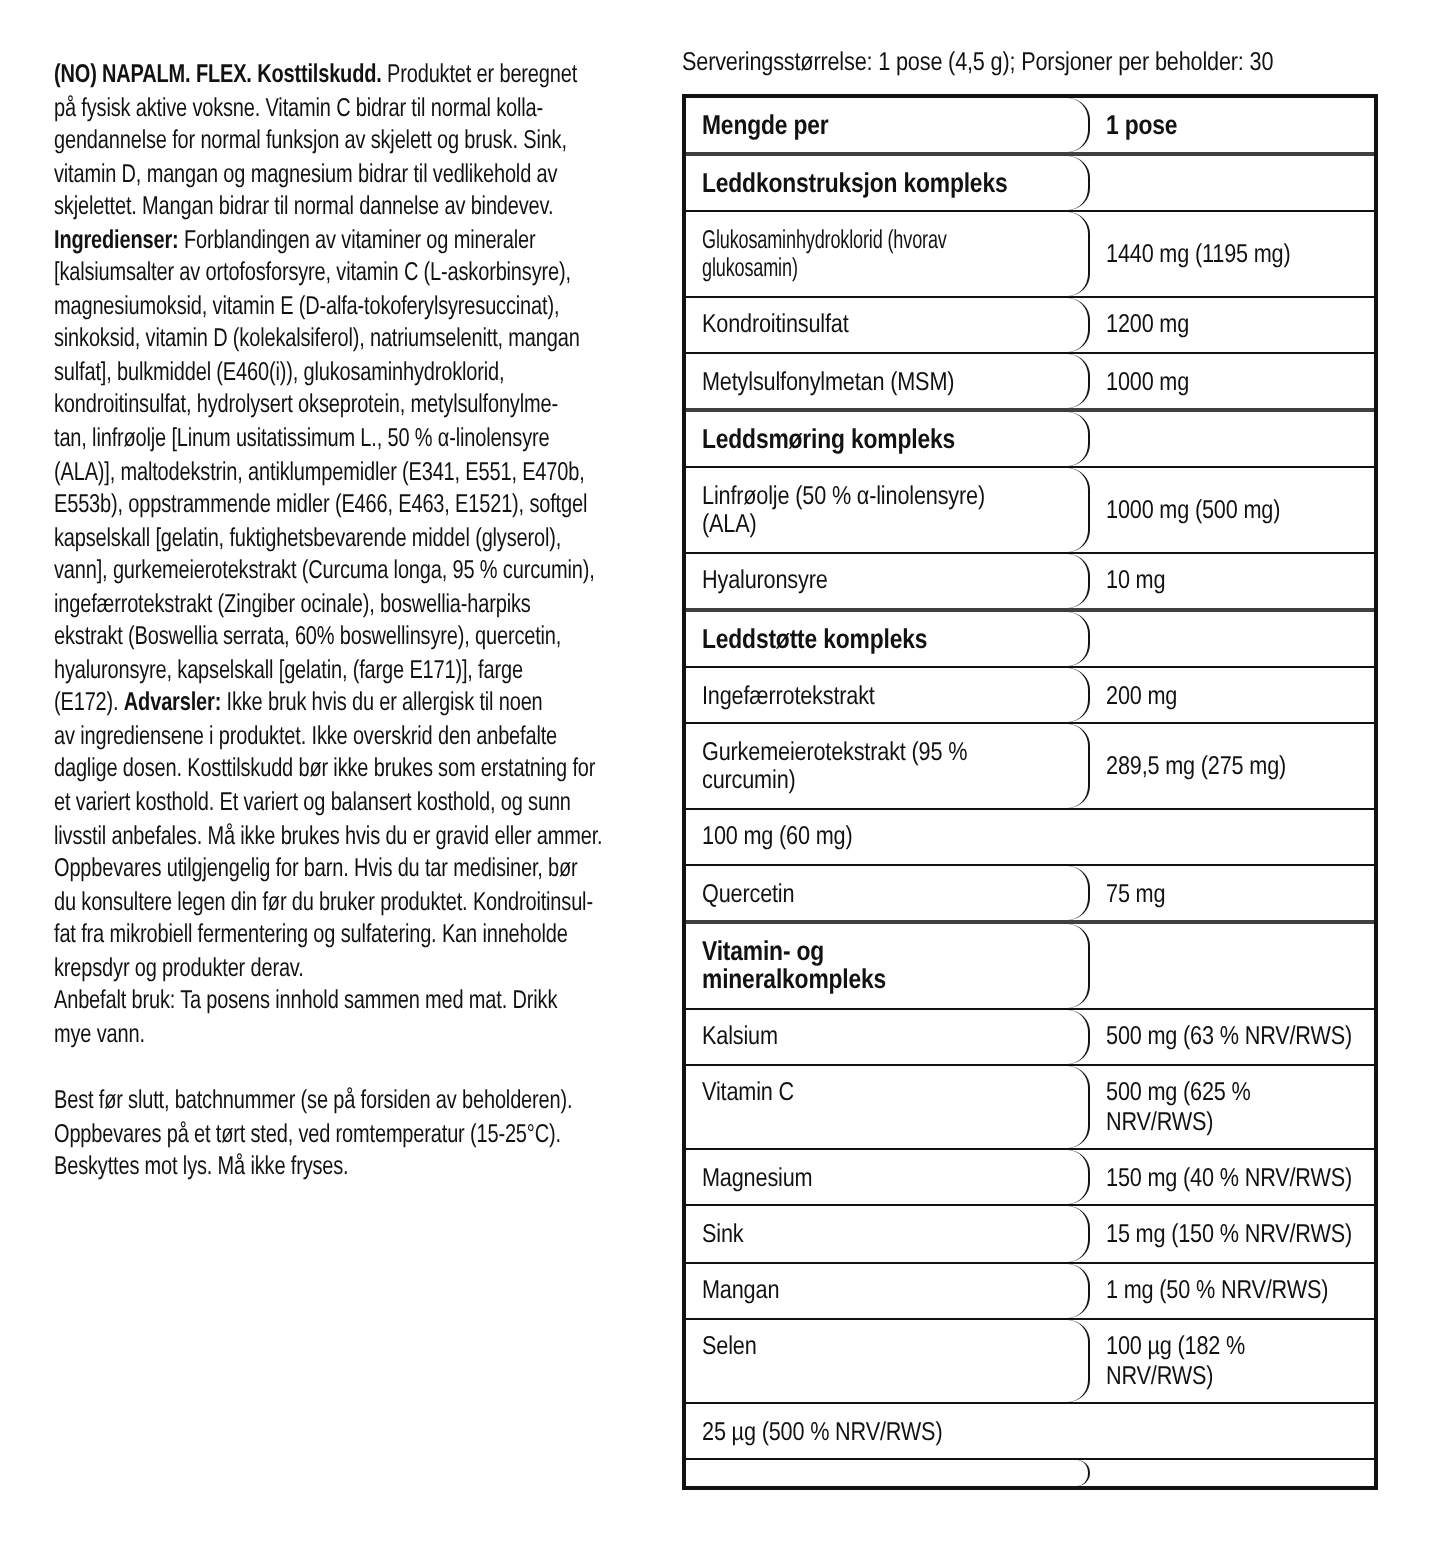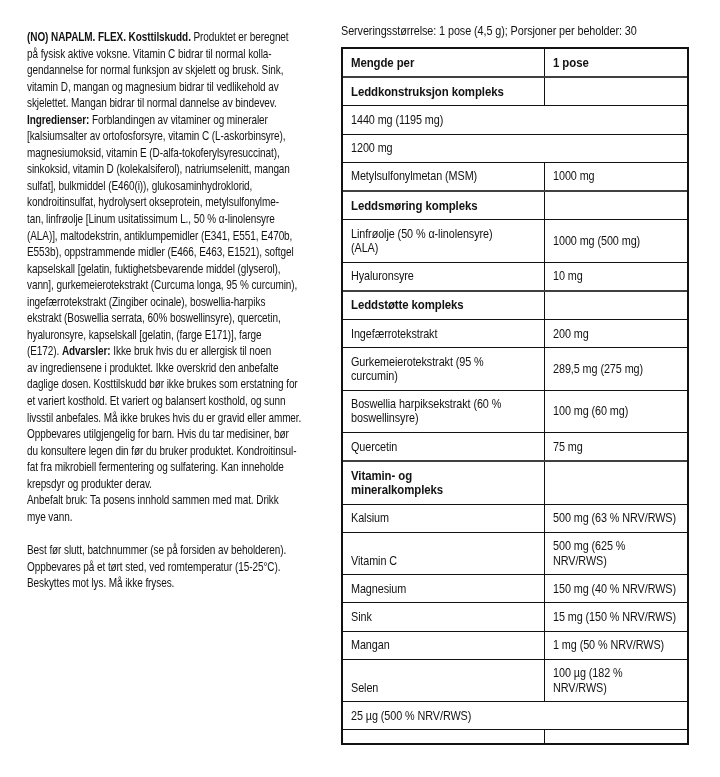--- a/index.html
+++ b/index.html
@@ -26,21 +26,21 @@
     margin-bottom: 9px;
   }
 
   .facts-table { border: 2px solid #121212; width: 348px; box-sizing: border-box; background: #fff; }
   .t-row { display: flex; align-items: center; box-sizing: border-box; }
   .t-row + .t-row { border-top: 1px solid #121212; }
   .t-row.section { border-top: 2px solid #404040; }
   .cell-label {
     width: 202px; box-sizing: border-box; padding: 6.5px 8px;
     border-right: 1.5px solid #121212; align-self: stretch;
-    display: flex; align-items: flex-end;
+    display: flex; align-items: flex-start; border-radius: 11px;
   }
   .cell-value { flex: 1; box-sizing: border-box; padding: 6.5px 8px; }
   .tx {
     font-size: 12.9px; line-height: 14.2px; letter-spacing: -0.1px;
     width: 221px; transform: scaleX(0.84); transform-origin: 0 50%;
   }
   .cell-value .tx { width: 148px; }
   .t-row.header .tx, .t-row.section .tx { font-weight: bold; font-size: 13.6px; }
   .tx.xcond { width: 266px; transform: scaleX(0.70); }
 </style>
@@ -100,25 +100,31 @@
         </div>
         <div class="t-row section">
           <div class="cell-label">
             <div class="tx">Leddkonstruksjon kompleks</div>
           </div>
           <div class="cell-value">
             <div class="tx"></div>
           </div>
         </div>
         <div class="t-row item">
+          <div class="cell-label">
+            <div class="tx xcond">Glukosaminhydroklorid (hvorav glukosamin)</div>
+          </div>
           <div class="cell-value">
             <div class="tx">1440 mg (1195 mg)</div>
           </div>
         </div>
         <div class="t-row item">
+          <div class="cell-label">
+            <div class="tx">Kondroitinsulfat</div>
+          </div>
           <div class="cell-value">
             <div class="tx">1200 mg</div>
           </div>
         </div>
         <div class="t-row item">
           <div class="cell-label">
             <div class="tx">Metylsulfonylmetan (MSM)</div>
           </div>
           <div class="cell-value">
             <div class="tx">1000 mg</div>
@@ -166,23 +172,20 @@
         </div>
         <div class="t-row item">
           <div class="cell-label">
             <div class="tx">Gurkemeierotekstrakt (95 % curcumin)</div>
           </div>
           <div class="cell-value">
             <div class="tx">289,5 mg (275 mg)</div>
           </div>
         </div>
         <div class="t-row item">
-          <div class="cell-label">
-            <div class="tx">Boswellia harpiksekstrakt (60 % boswellinsyre)</div>
-          </div>
           <div class="cell-value">
             <div class="tx">100 mg (60 mg)</div>
           </div>
         </div>
         <div class="t-row item">
           <div class="cell-label">
             <div class="tx">Quercetin</div>
           </div>
           <div class="cell-value">
             <div class="tx">75 mg</div>

